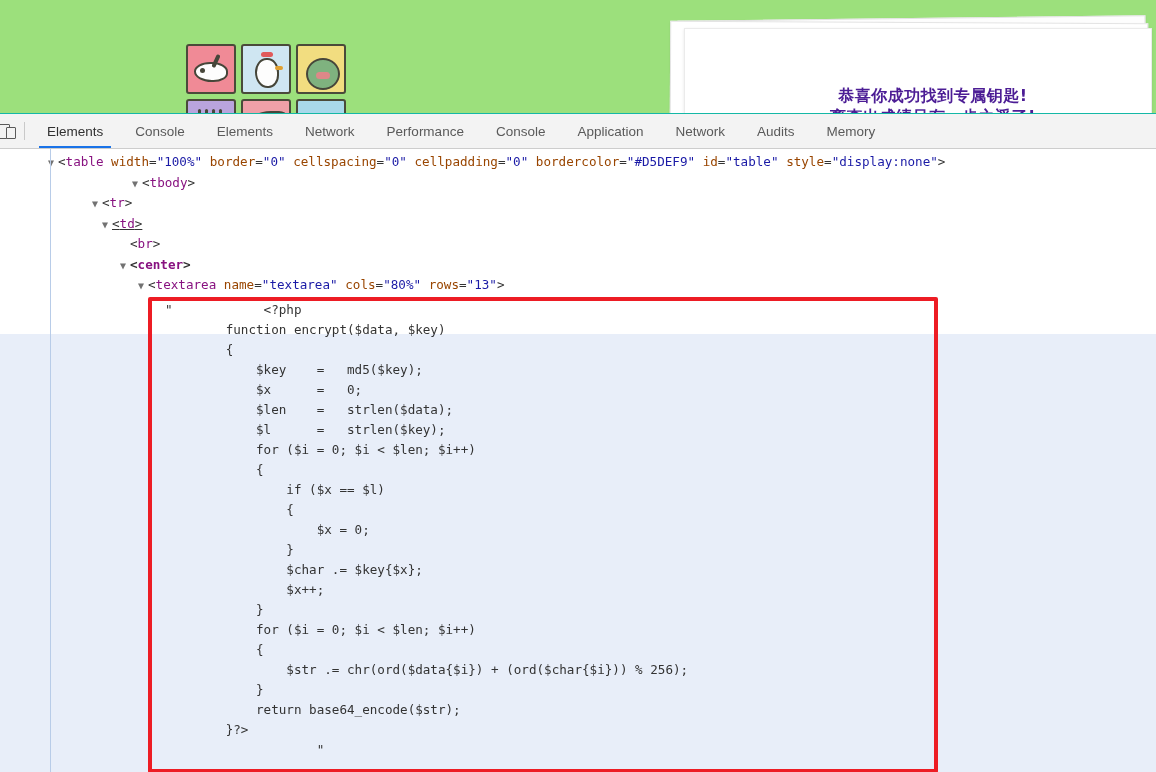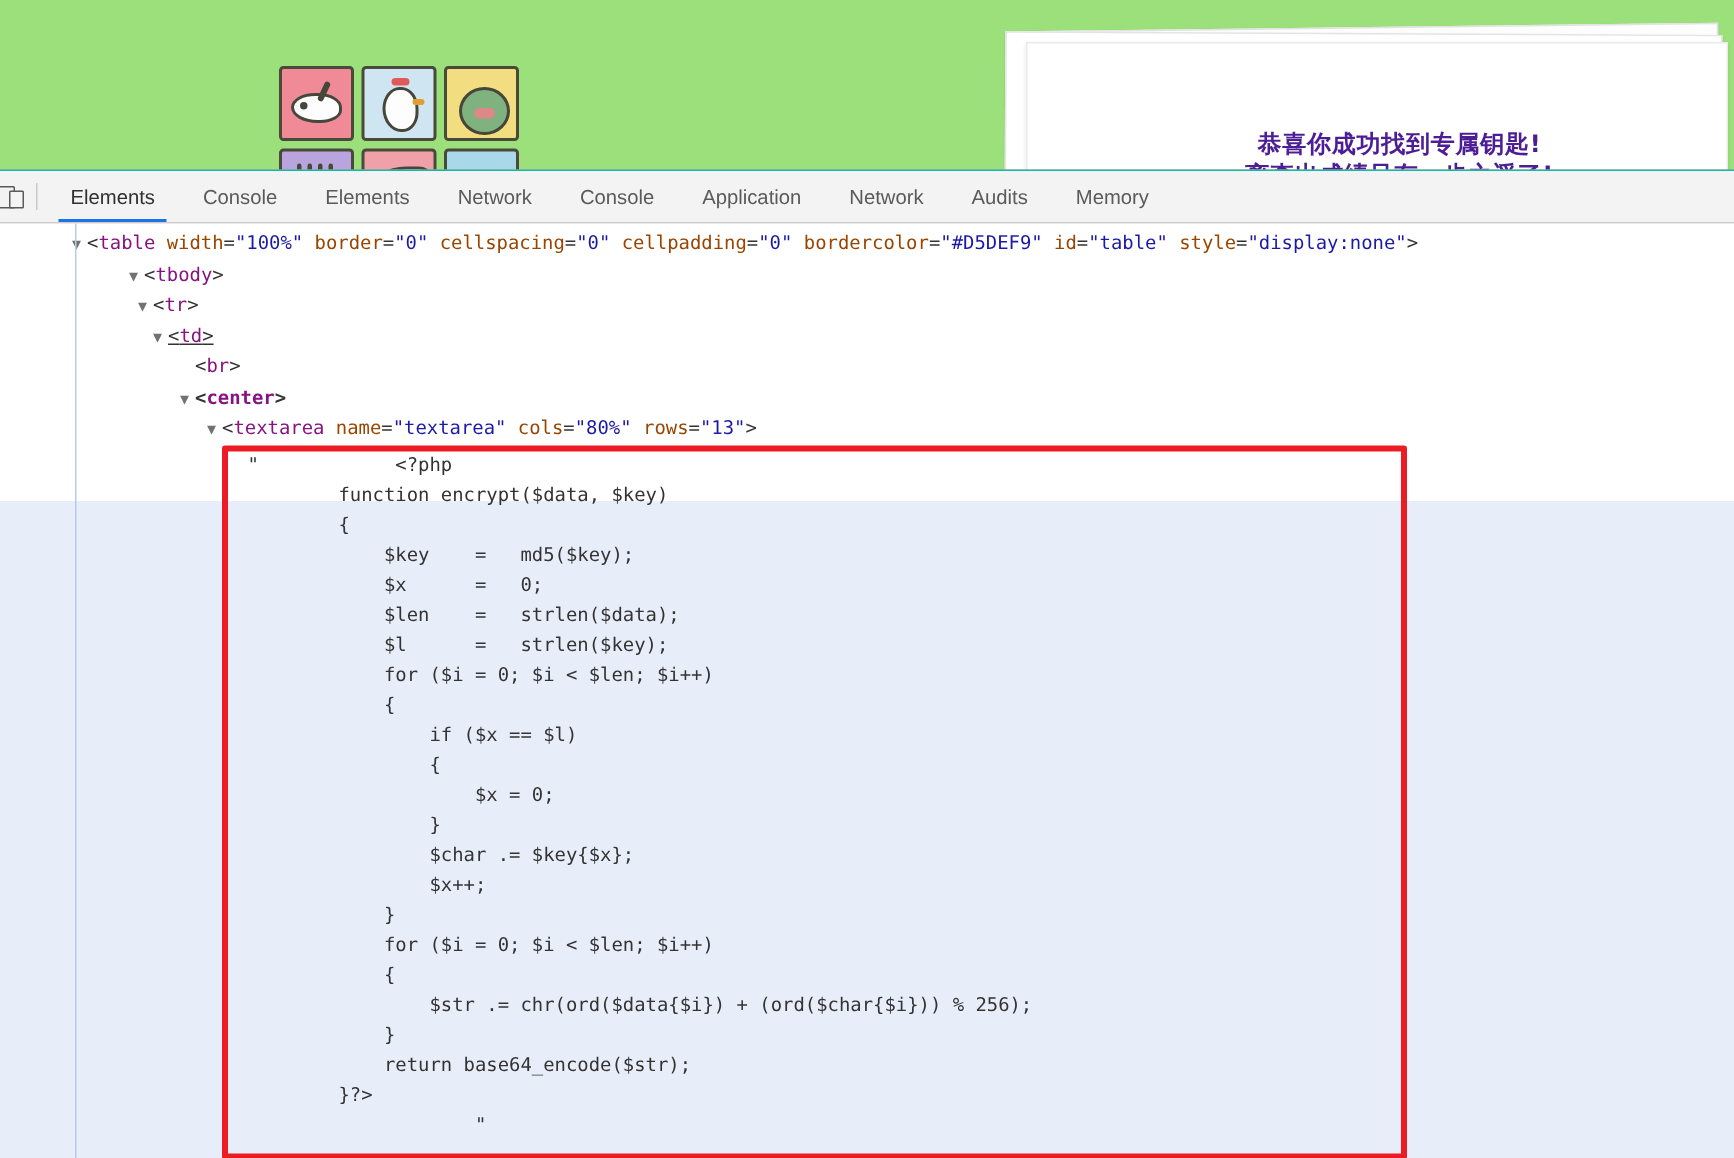--- a/index.html
+++ b/index.html
@@ -353,34 +353,35 @@
           <div class="d1"></div>
           <div class="d2"></div>
         </div>
       </div>
       <div class="tb-sep"></div>
       <div class="dt-tabs">
           <div class="dt-tab active">Elements</div>
           <div class="dt-tab">Console</div>
           <div class="dt-tab">Elements</div>
           <div class="dt-tab">Network</div>
+          <div class="dt-tab">Performance</div>
           <div class="dt-tab">Console</div>
           <div class="dt-tab">Application</div>
           <div class="dt-tab">Network</div>
           <div class="dt-tab">Audits</div>
           <div class="dt-tab">Memory</div>
         </div>
     </div>
 
     <div class="dom-panel">
       <div class="sel-highlight"></div>
       <div class="gutter-line"></div>
       <div class="dom-lines">
           <div class="dom-line" style="padding-left: 48px;"><span class="tw">▼</span><span class="punc">&lt;</span><span class="tag">table</span><span class="punc"> </span><span class="attr">width</span><span class="eq">=</span><span class="val">"100%"</span><span class="punc"> </span><span class="attr">border</span><span class="eq">=</span><span class="val">"0"</span><span class="punc"> </span><span class="attr">cellspacing</span><span class="eq">=</span><span class="val">"0"</span><span class="punc"> </span><span class="attr">cellpadding</span><span class="eq">=</span><span class="val">"0"</span><span class="punc"> </span><span class="attr">bordercolor</span><span class="eq">=</span><span class="val">"#D5DEF9"</span><span class="punc"> </span><span class="attr">id</span><span class="eq">=</span><span class="val">"table"</span><span class="punc"> </span><span class="attr">style</span><span class="eq">=</span><span class="val">"display:none"</span><span class="punc">&gt;</span></div>
-          <div class="dom-line" style="padding-left: 86px;"><span class="tw">▼</span><span class="punc">&lt;</span><span class="tag">tbody</span><span class="punc">&gt;</span></div>
+          <div class="dom-line" style="padding-left: 86px; margin-left: 46px;"><span class="tw">▼</span><span class="punc">&lt;</span><span class="tag">tbody</span><span class="punc">&gt;</span></div>
           <div class="dom-line" style="padding-left: 92px;"><span class="tw">▼</span><span class="punc">&lt;</span><span class="tag">tr</span><span class="punc">&gt;</span></div>
           <div class="dom-line" style="padding-left: 102px; text-decoration: underline;"><span class="tw">▼</span><span class="punc">&lt;</span><span class="tag">td</span><span class="punc">&gt;</span></div>
           <div class="dom-line" style="padding-left: 120px;"><span class="tw"> </span><span class="punc">&lt;</span><span class="tag">br</span><span class="punc">&gt;</span></div>
           <div class="dom-line" style="padding-left: 120px; font-weight: bold;"><span class="tw">▼</span><span class="punc">&lt;</span><span class="tag">center</span><span class="punc">&gt;</span></div>
           <div class="dom-line" style="padding-left: 138px;"><span class="tw">▼</span><span class="punc">&lt;</span><span class="tag">textarea</span><span class="punc"> </span><span class="attr">name</span><span class="eq">=</span><span class="val">"textarea"</span><span class="punc"> </span><span class="attr">cols</span><span class="eq">=</span><span class="val">"80%"</span><span class="punc"> </span><span class="attr">rows</span><span class="eq">=</span><span class="val">"13"</span><span class="punc">&gt;</span></div>
         </div>
       <div class="code-block"><div class="code-line">"            &lt;?php</div><div class="code-line">        function encrypt($data, $key)</div><div class="code-line">        {</div><div class="code-line">            $key    =   md5($key);</div><div class="code-line">            $x      =   0;</div><div class="code-line">            $len    =   strlen($data);</div><div class="code-line">            $l      =   strlen($key);</div><div class="code-line">            for ($i = 0; $i &lt; $len; $i++)</div><div class="code-line">            {</div><div class="code-line">                if ($x == $l)</div><div class="code-line">                {</div><div class="code-line">                    $x = 0;</div><div class="code-line">                }</div><div class="code-line">                $char .= $key{$x};</div><div class="code-line">                $x++;</div><div class="code-line">            }</div><div class="code-line">            for ($i = 0; $i &lt; $len; $i++)</div><div class="code-line">            {</div><div class="code-line">                $str .= chr(ord($data{$i}) + (ord($char{$i})) % 256);</div><div class="code-line">            }</div><div class="code-line">            return base64_encode($str);</div><div class="code-line">        }?&gt;</div><div class="code-line">                    "</div></div>
     </div>
 
     <div class="annot-box"></div>

